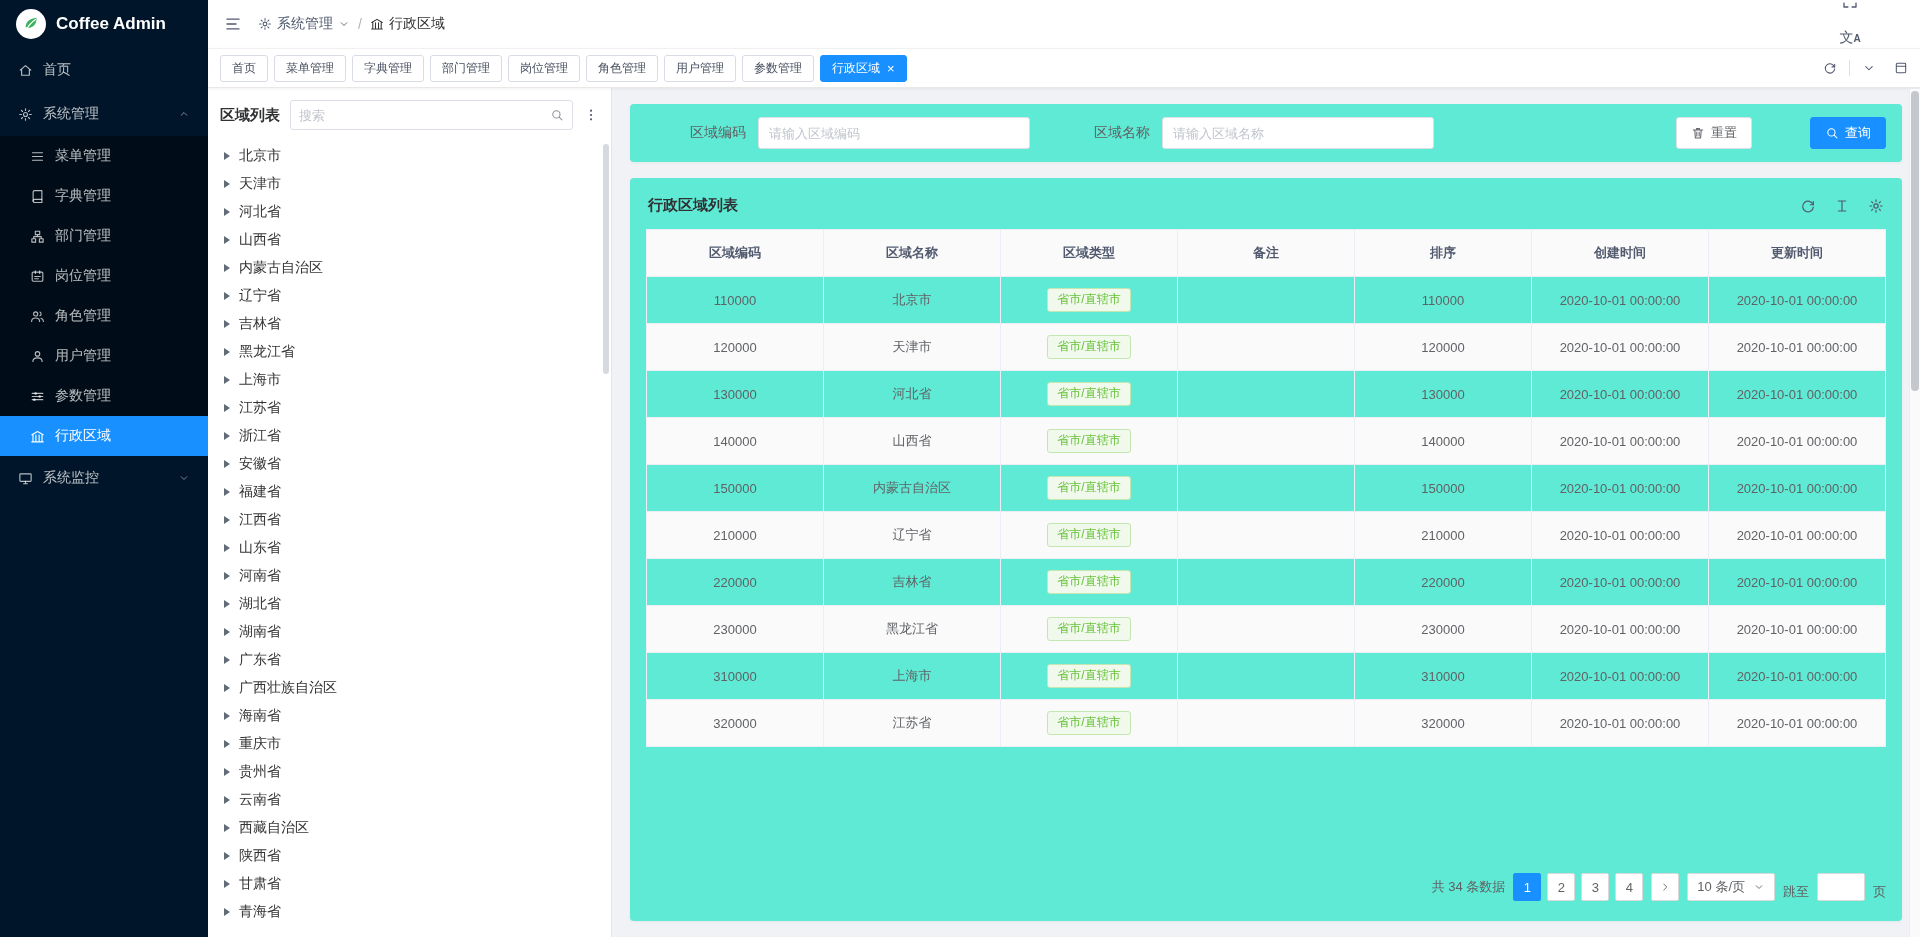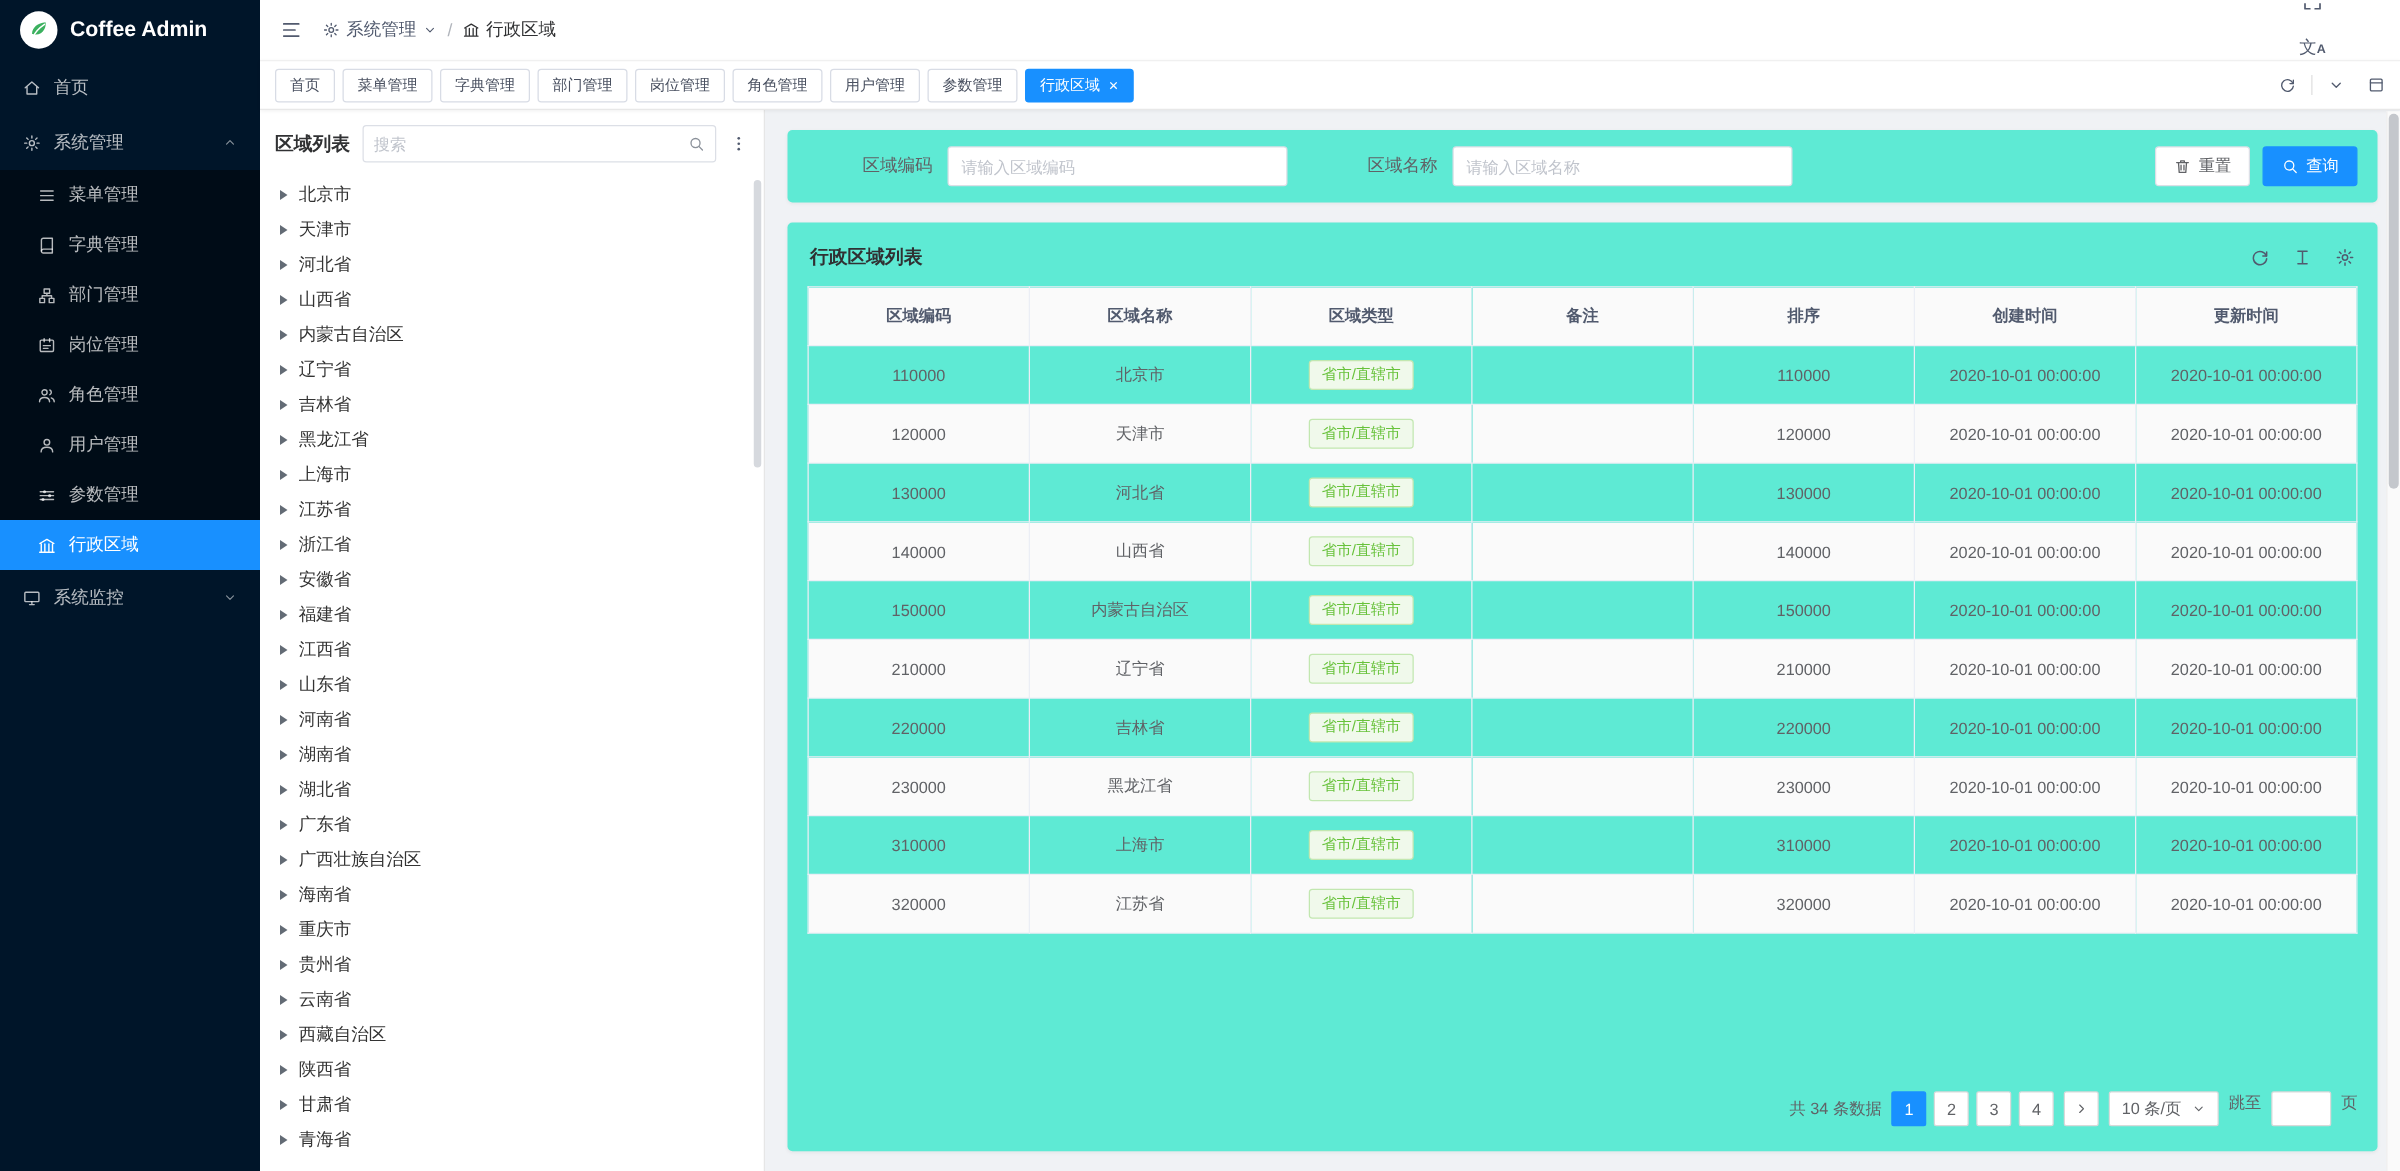--- a/index.html
+++ b/index.html
@@ -87,21 +87,21 @@
 
   .filter-card { padding:13px 16px 13px 60px; display:flex; align-items:center; gap:64px; }
   .filter-field { display:flex; align-items:center; gap:12px; }
   .filter-field label { color:#606266; white-space:nowrap; }
   .filter-input { width:272px; height:32px; border:1px solid #dcdfe6; border-radius:3px;
     padding:0 10px; font-size:13px; color:#333; outline:none; font-family:inherit; }
   .filter-input::placeholder { color:#c0c4cc; }
   .filter-actions { margin-left:auto; display:flex; gap:10px; }
   .btn { height:32px; padding:0 14px; border-radius:3px; border:1px solid #dcdfe6;
     background:#fff; display:inline-flex; align-items:center; gap:6px; font-size:13px;
-    cursor:pointer; color:#606266; font-family:inherit; }
+    cursor:pointer; color:#606266; font-family:inherit;margin-left:48px; }
   .btn-primary { background:#1890ff; border-color:#1890ff; color:#fff; }
 
   .table-card { flex:1; min-height:0; padding:14px 16px 20px; display:flex; flex-direction:column; }
   .table-card-header { display:flex; align-items:center; padding:4px 2px 14px; }
   .table-title { font-weight:bold; font-size:15px; color:#303133; }
   .table-tools { margin-left:auto; display:flex; align-items:center; gap:18px; color:#5a5e66; }
 
   table { width:100%; border-collapse:collapse; table-layout:fixed; }
   th, td { border:1px solid #ebeef5; height:47px; text-align:center; font-size:13px;
     color:#606266; padding:0 6px; overflow:hidden; white-space:nowrap; }
@@ -112,21 +112,21 @@
 
   .pagination { margin-top:auto; display:flex; align-items:center; justify-content:flex-end;
     gap:8px; padding-top:14px; font-size:13px; color:#606266; }
   .pages { display:flex; gap:6px; }
   .page-btn { min-width:28px; height:28px; border:1px solid #d9d9d9; background:#fff;
     display:inline-flex; align-items:center; justify-content:center; border-radius:2px;
     cursor:pointer; font-size:13px; color:#606266; font-family:inherit; }
   .page-btn.active { background:#1890ff; border-color:#1890ff; color:#fff; }
   .page-size { height:28px; border:1px solid #d9d9d9; border-radius:2px; background:#fff;
     display:flex; align-items:center; gap:8px; padding:0 9px; cursor:pointer; color:#606266; }
-  .jump-wrap { display:flex; align-items:flex-start; gap:8px; }
+  .jump-wrap { display:flex; align-items:flex-end; gap:8px; }
   .jump-input { width:48px; height:28px; border:1px solid #d9d9d9; border-radius:2px;
     outline:none; text-align:center; font-family:inherit; }
 
   
   .page-scrollbar { position:absolute; right:0; top:89px; bottom:0; width:11px;
     background:#fafafa; border-left:1px solid #ededed; z-index:5; }
   .page-scroll-thumb { position:absolute; top:2px; left:1px; width:8px; height:300px;
     background:#c4c7cc; border-radius:4px; cursor:pointer; }
 </style>
 </head>
@@ -575,26 +575,26 @@
               <span>山东省</span>
             </div>
 
             <div class="tree-item">
               <span class="tree-arrow"></span>
               <span>河南省</span>
             </div>
 
             <div class="tree-item">
               <span class="tree-arrow"></span>
+              <span>湖北省</span>
+            </div>
+
+            <div class="tree-item">
+              <span class="tree-arrow"></span>
               <span>湖南省</span>
-            </div>
-
-            <div class="tree-item">
-              <span class="tree-arrow"></span>
-              <span>湖北省</span>
             </div>
 
             <div class="tree-item">
               <span class="tree-arrow"></span>
               <span>广东省</span>
             </div>
 
             <div class="tree-item">
               <span class="tree-arrow"></span>
               <span>广西壮族自治区</span>

